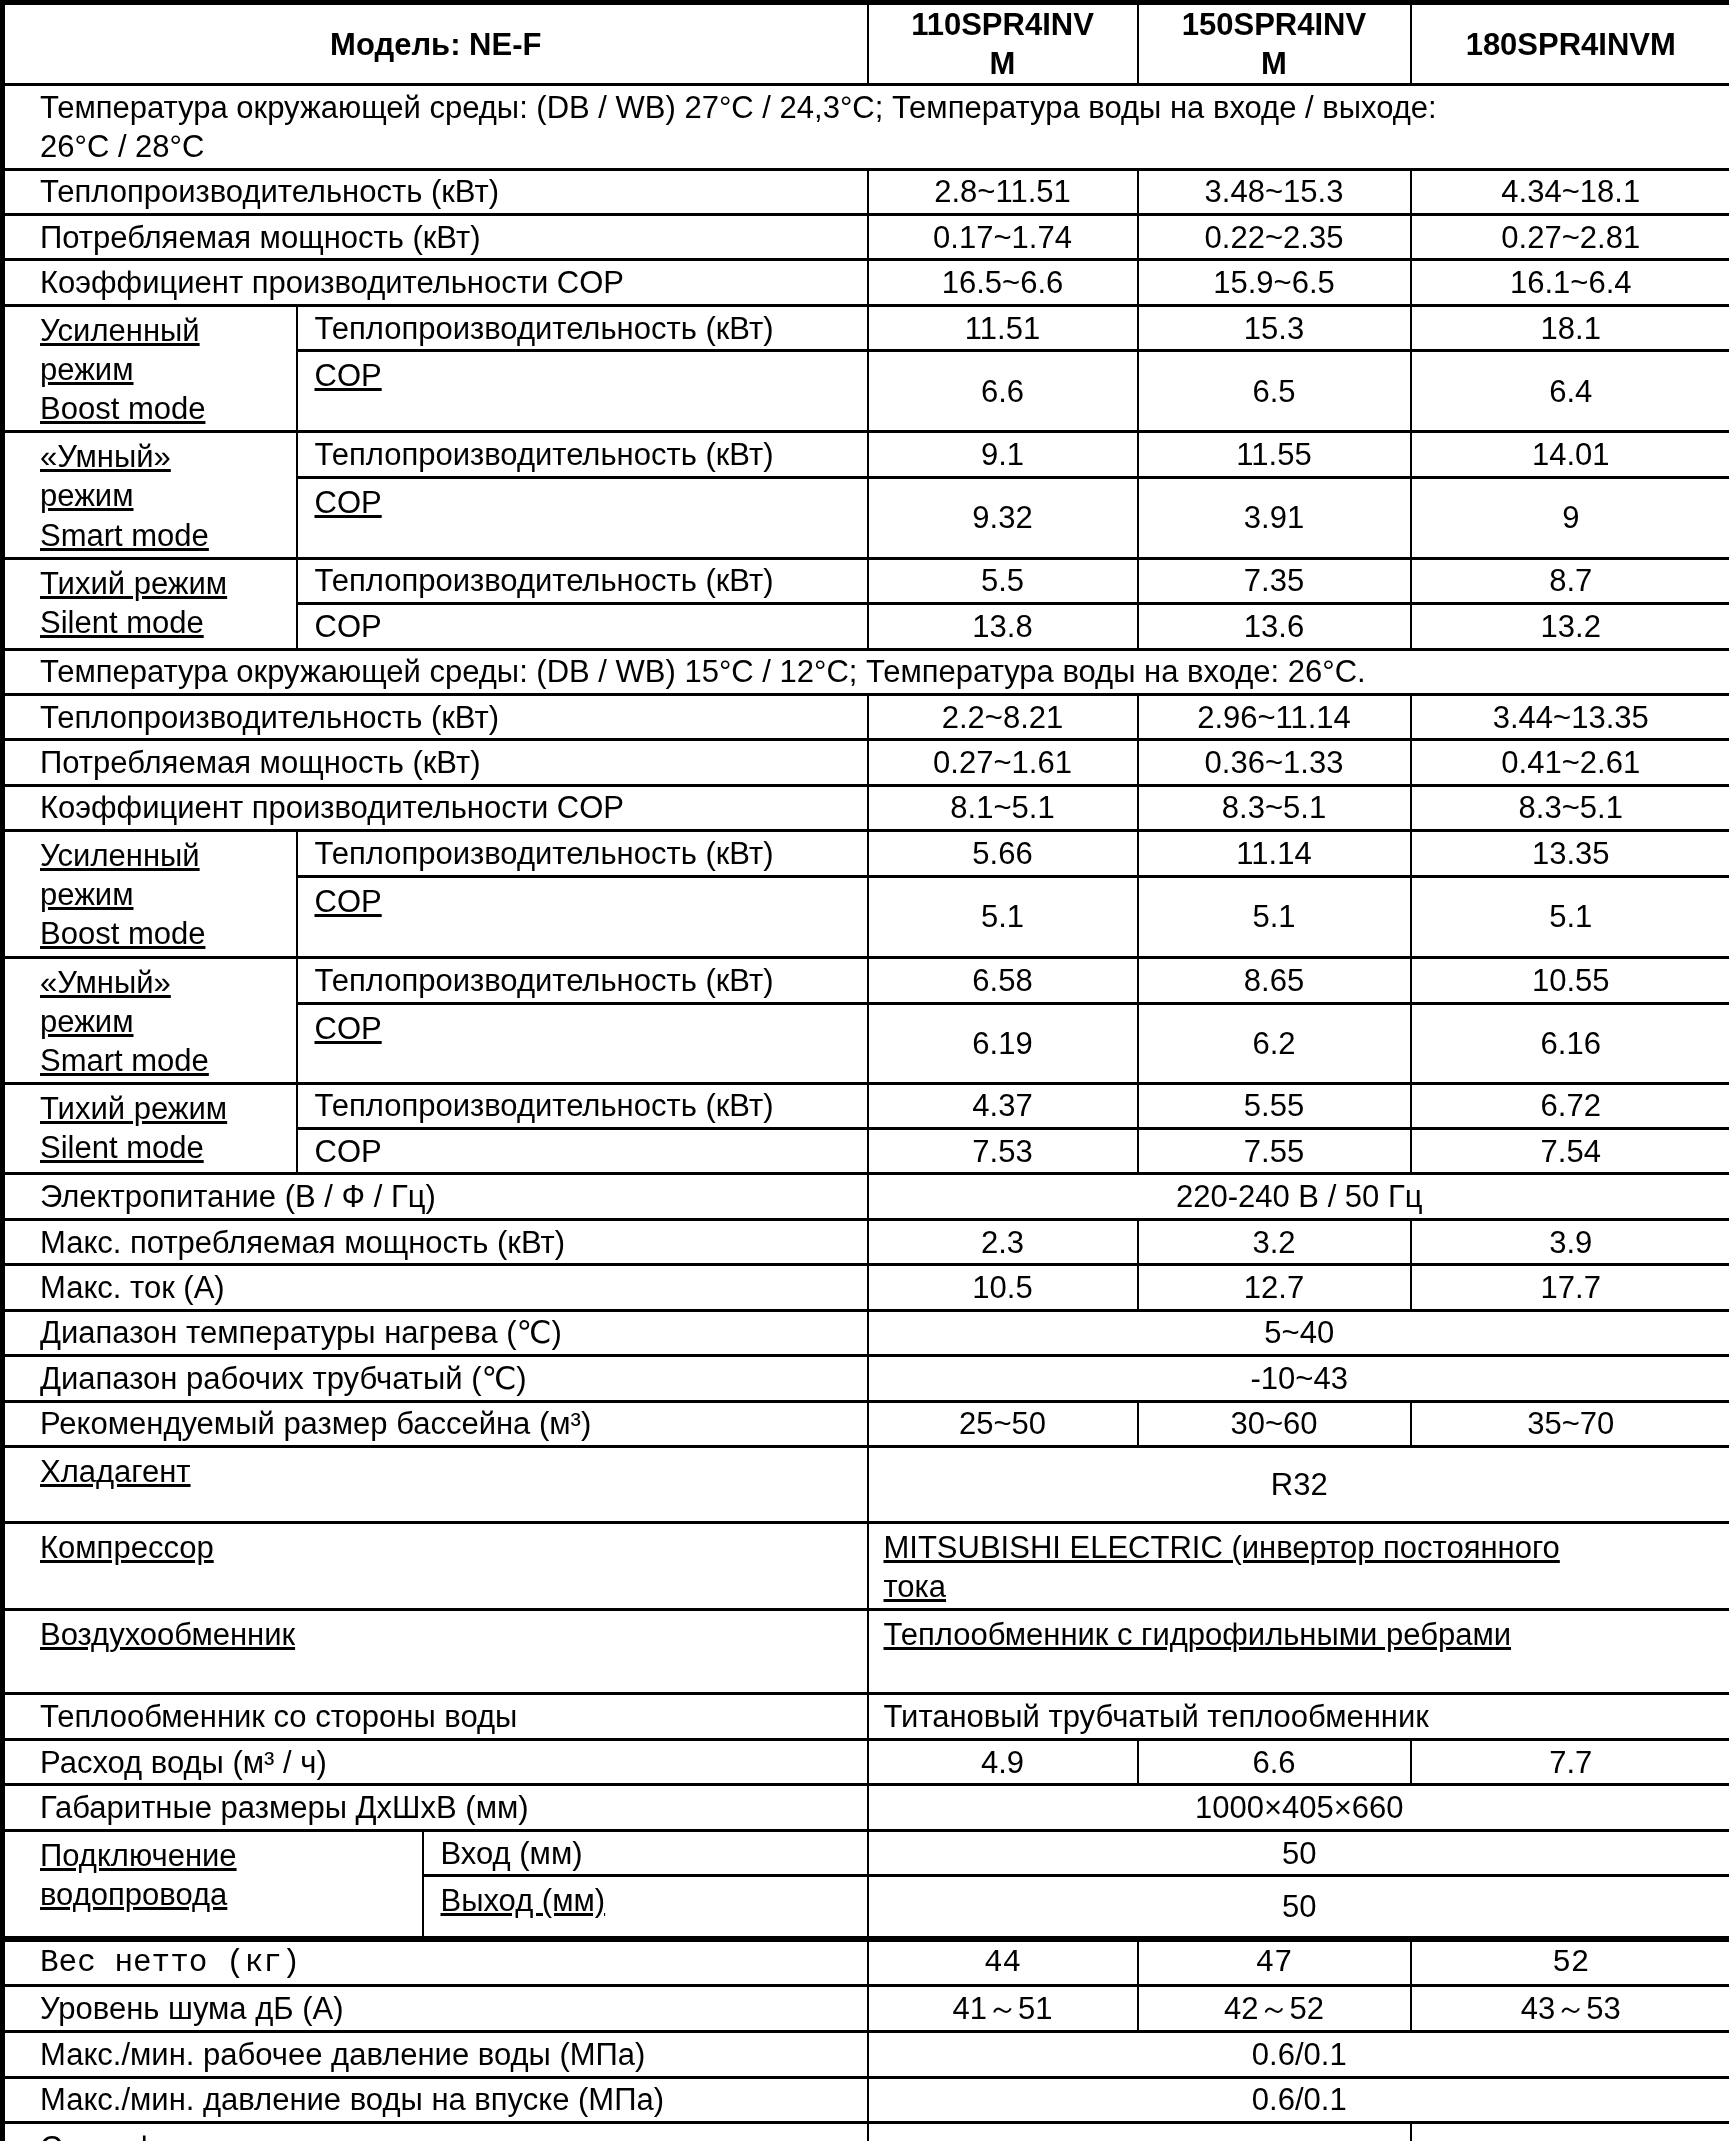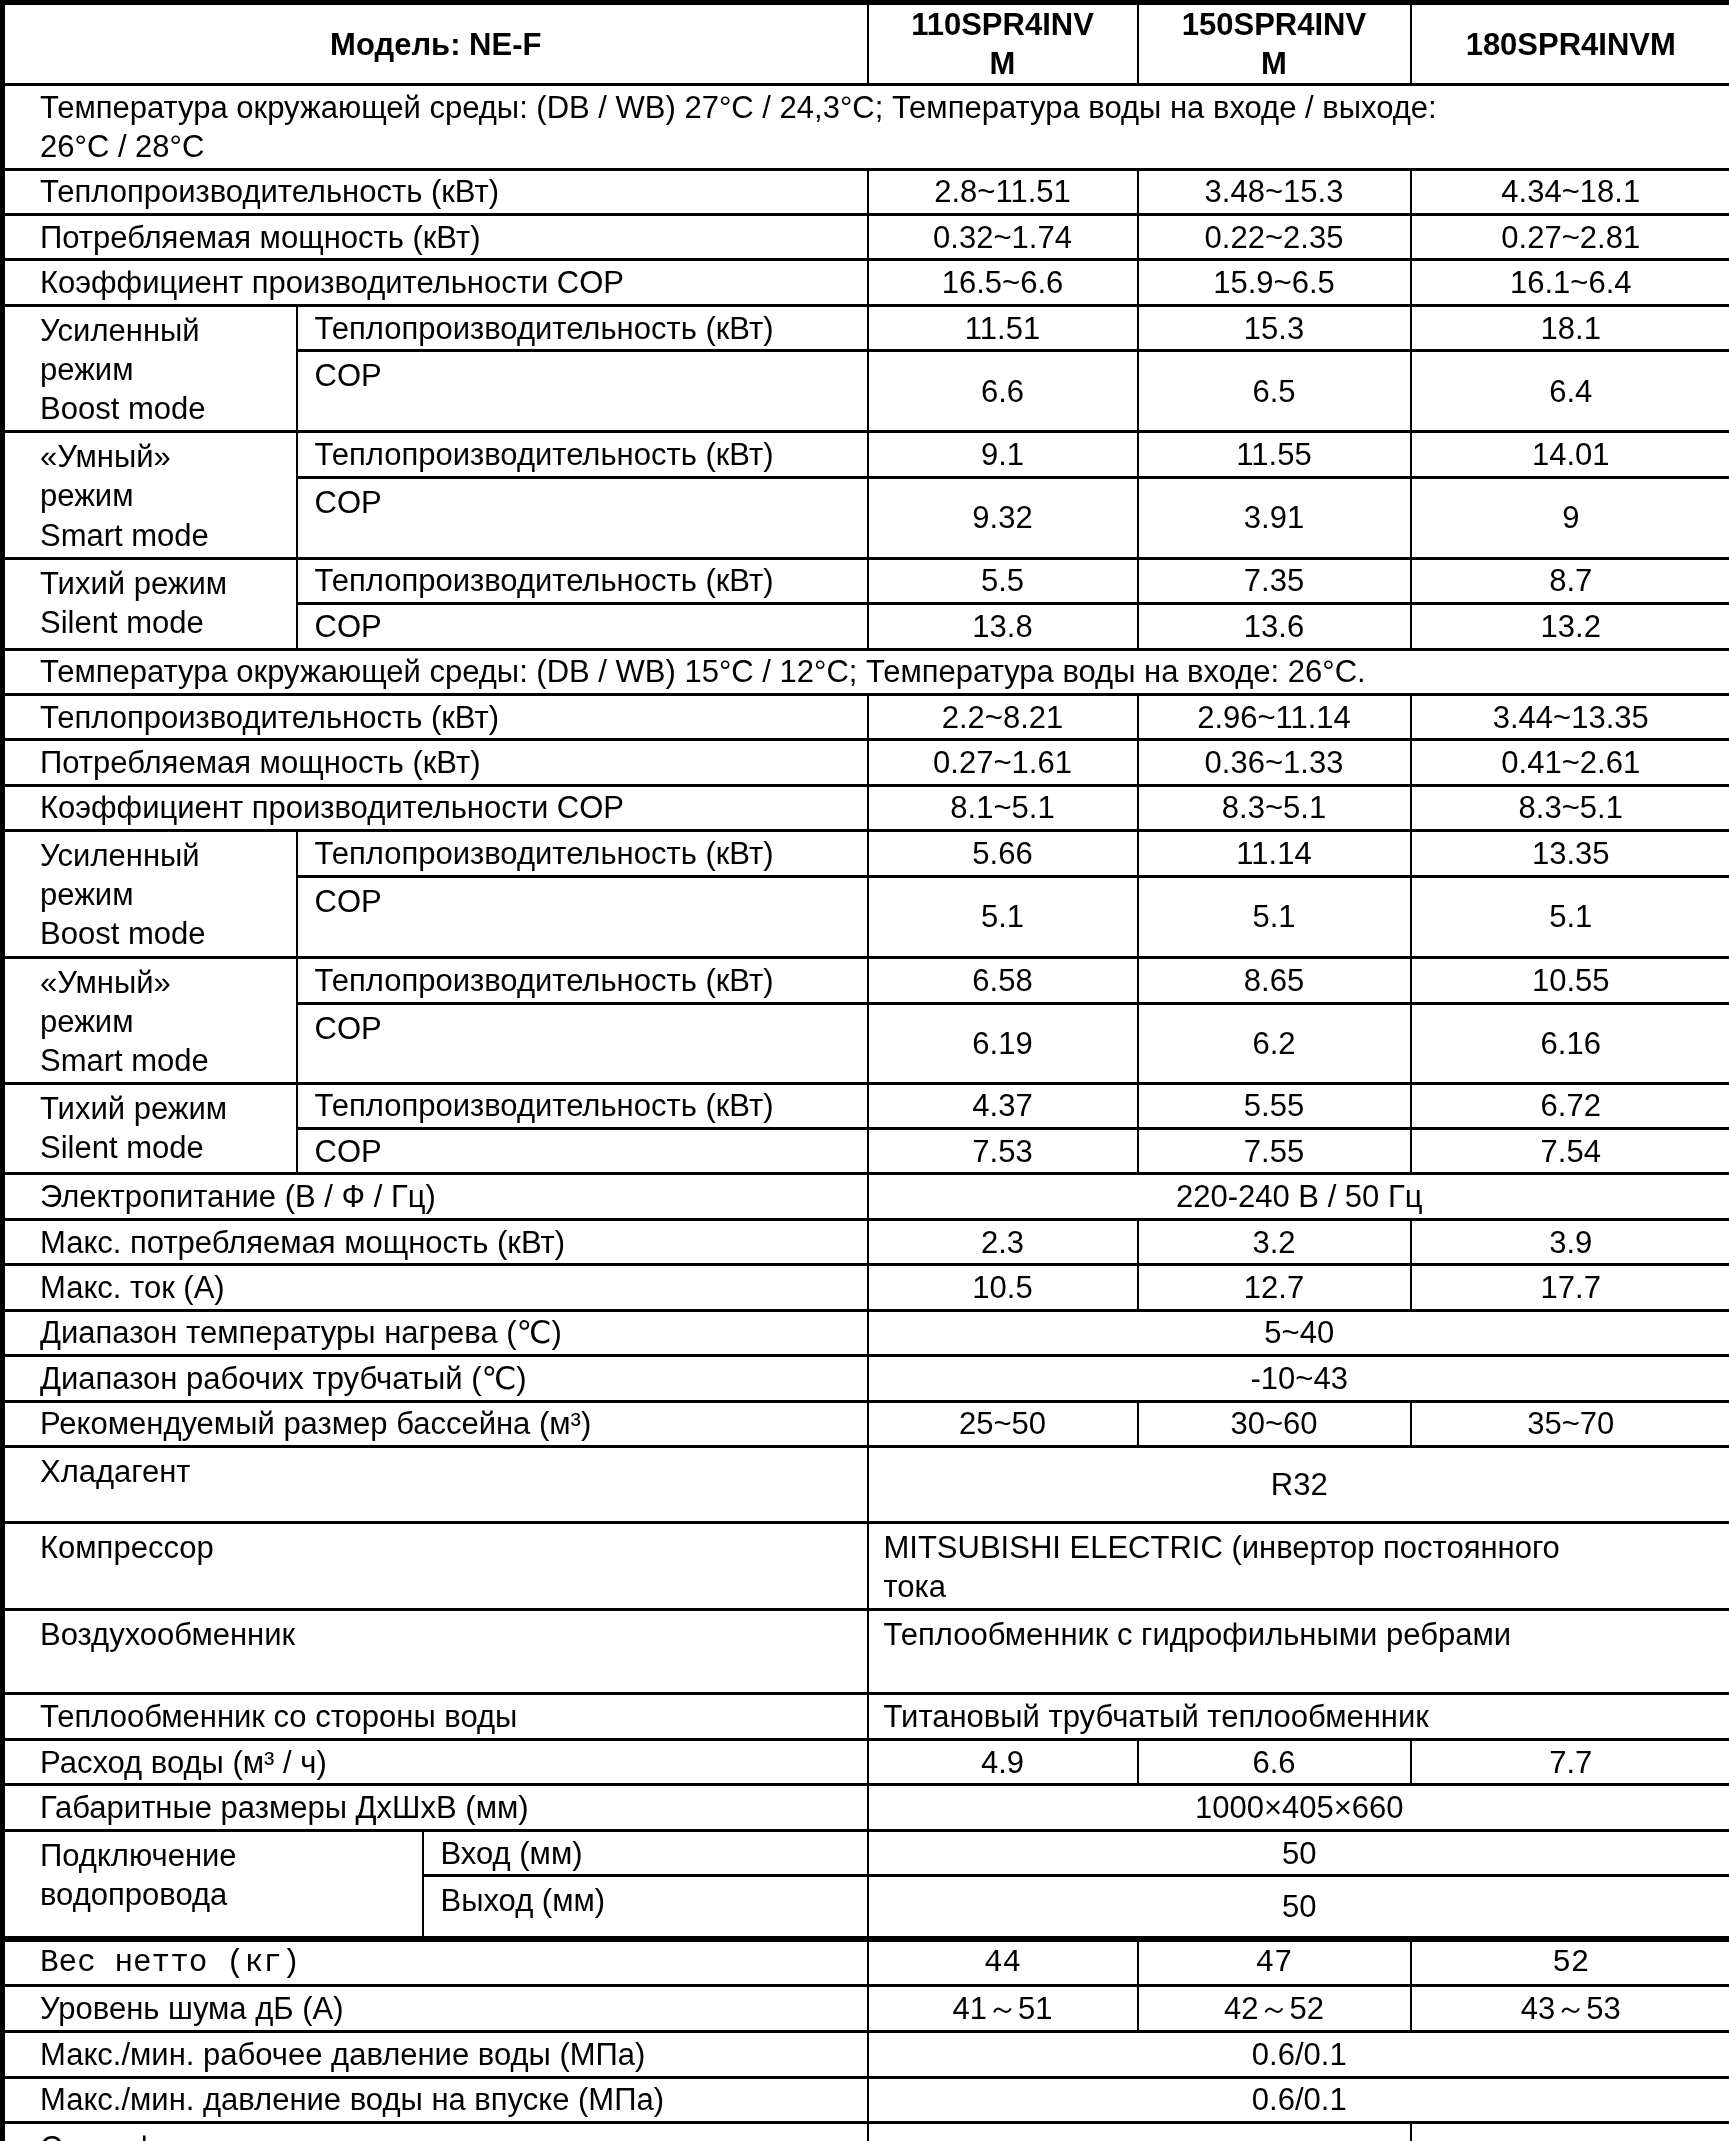--- a/index.html
+++ b/index.html
@@ -5,21 +5,21 @@
   html,body{margin:0;padding:0;background:#fff;}
   body{width:1729px;font-family:"Liberation Sans","DejaVu Sans",sans-serif;font-size:31px;color:#000;}
   table.spec{border-collapse:collapse;table-layout:fixed;width:1729px;border:5px solid #000;}
   td{border:2.5px solid #000;border-top-width:3.4px;border-bottom-width:3.4px;
      padding:0;vertical-align:middle;line-height:1.26;overflow:hidden;word-wrap:break-word;}
   .lbl{text-align:left;padding:1.7px 10px 1.7px 35px;}
   .sub{text-align:left;padding:1.7px 10px 1.7px 17px;}
   .val{text-align:center;padding:1.7px 3.4px;}
   .vleft{text-align:left;padding:1.7px 10px 1.7px 15px;}
   .hdr{font-weight:700;text-align:center;}
-  .top{vertical-align:top;padding-top:4.2px;}
+  .top{vertical-align:top;padding-top:4.2px;text-decoration:underline;}
   .pre{white-space:pre-line;margin-top:28px;}
   .tk{border-top-width:6.7px;font-family:Liberation Mono, monospace;}
 </style>
 </head>
 <body>
 
 <table class="spec">
   <colgroup>
     <col style="width:294px">
       <col style="width:126px">
@@ -44,21 +44,21 @@
 26°C / 28°C</td>
   </tr>
   <tr style="height:40px">
     <td colspan="3" class="lbl">Теплопроизводительность (кВт)</td>
     <td class="val">2.8~11.51</td>
     <td class="val">3.48~15.3</td>
     <td class="val">4.34~18.1</td>
   </tr>
   <tr style="height:40px">
     <td colspan="3" class="lbl">Потребляемая мощность (кВт)</td>
-    <td class="val">0.32~1.74</td>
+    <td class="val">0.17~1.74</td>
     <td class="val">0.22~2.35</td>
     <td class="val">0.27~2.81</td>
   </tr>
   <tr style="height:40px">
     <td colspan="3" class="lbl">Коэффициент производительности COP</td>
     <td class="val">16.5~6.6</td>
     <td class="val">15.9~6.5</td>
     <td class="val">16.1~6.4</td>
   </tr>
   <tr style="height:42px">

